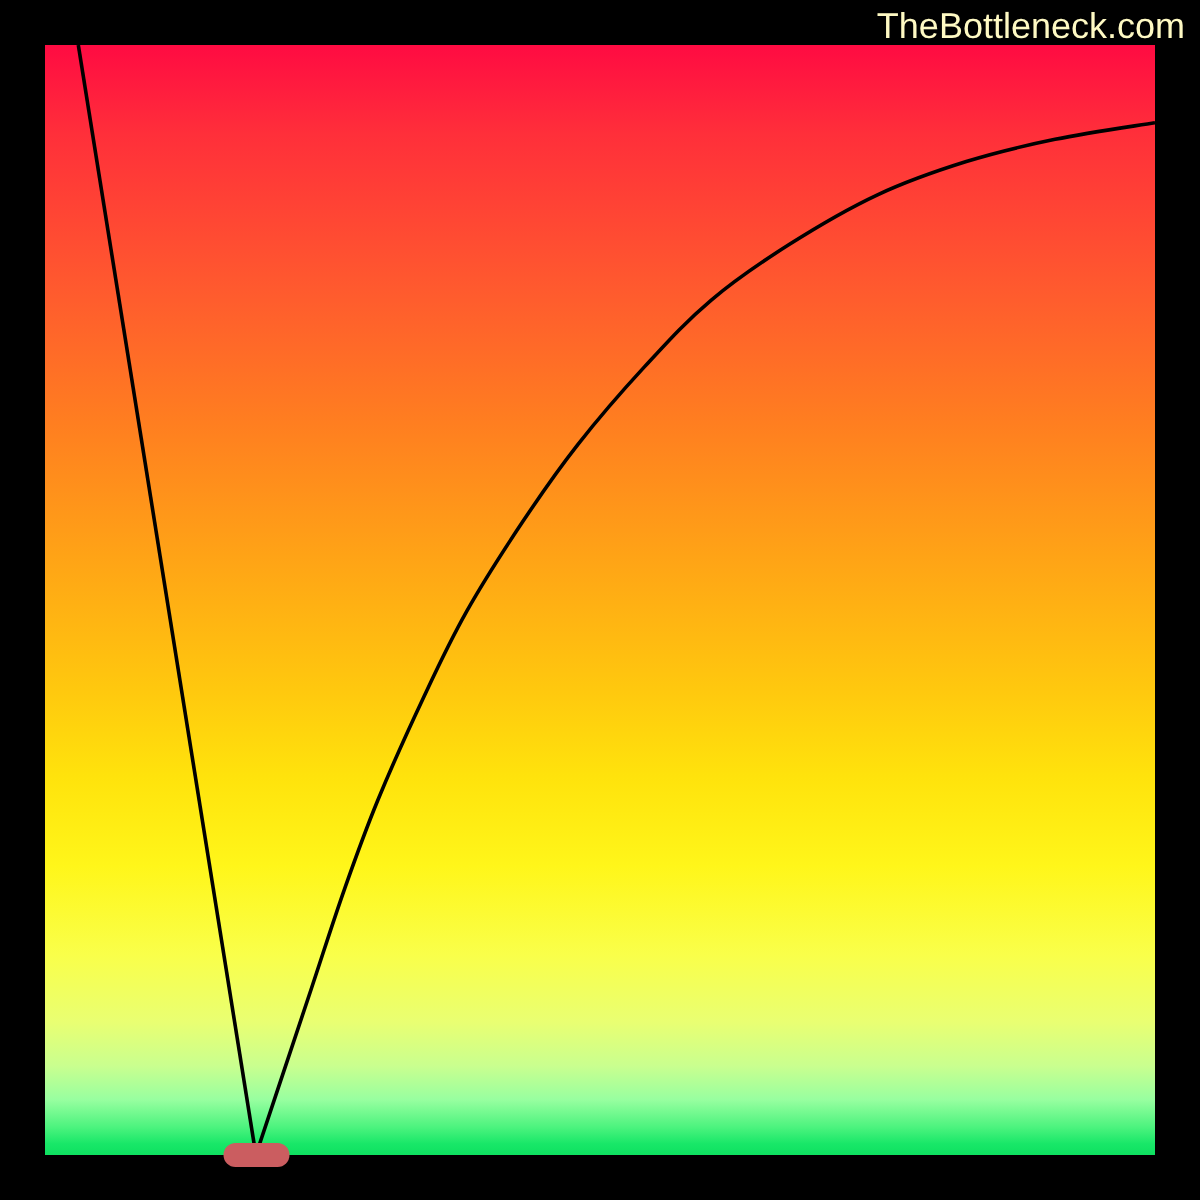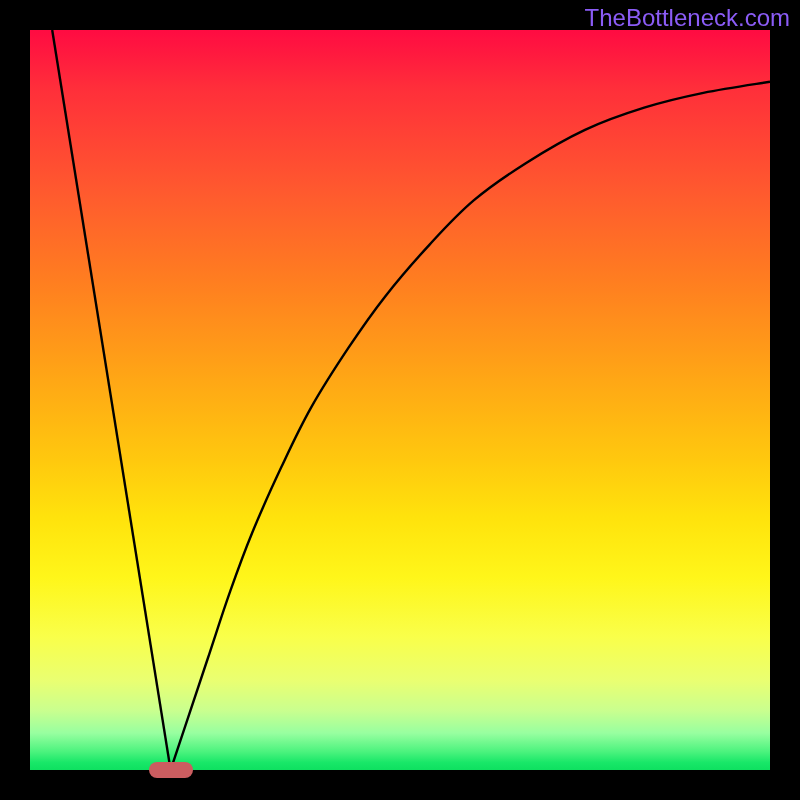--- a/index.html
+++ b/index.html
@@ -16,21 +16,21 @@
     height: 800px;
     background: #000;
   }
   .watermark {
     position: absolute;
     top: 4px;
     right: 10px;
     font-family: Arial, Helvetica, sans-serif;
     font-size: 24px;
     font-weight: 500;
-    color: #8b5cf6;
+    color: #fef9c3;
     letter-spacing: 0px;
   }
   .plot {
     position: absolute;
     left: 30px;
     top: 30px;
     width: 740px;
     height: 740px;
     
     background: linear-gradient(to bottom,

